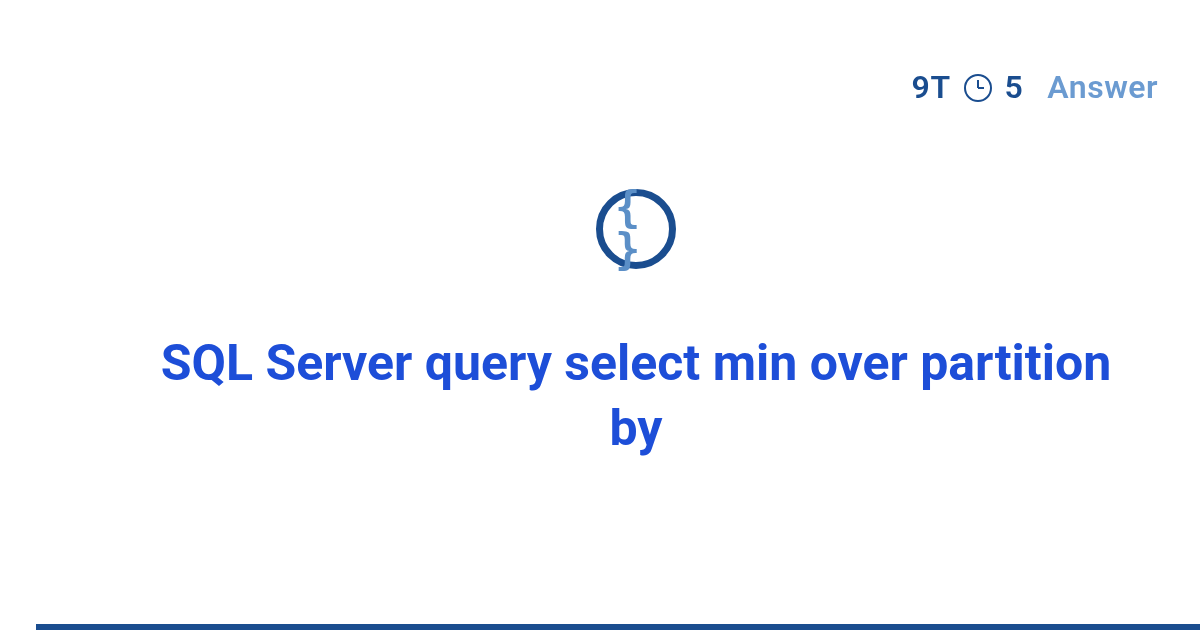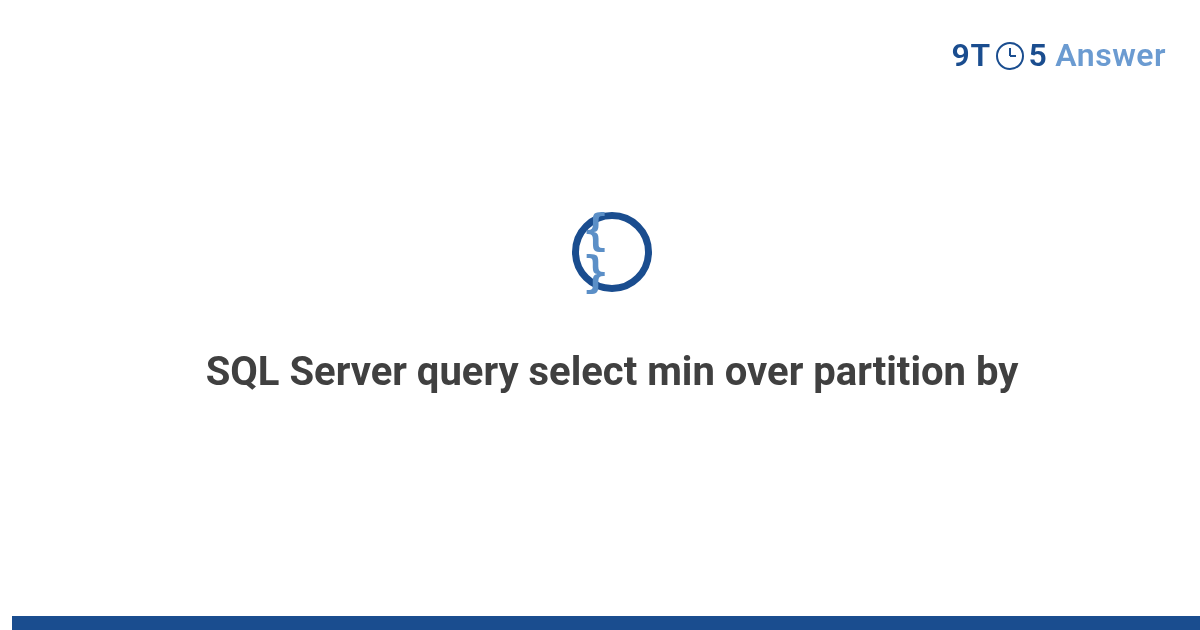--- a/index.html
+++ b/index.html
@@ -1,16 +1,16 @@
 <!DOCTYPE html>
 <html><head>
   <meta charset="utf-8">
   <style>
     * {
-      margin: 4px;
+      margin: 12px;
       padding: 0;
       box-sizing: border-box;
     }
     body {
       width: 1200px;
       height: 630px;
       font-family: -apple-system, BlinkMacSystemFont, "Segoe UI", Roboto, Helvetica, Arial, sans-serif;
       background: #ffffff;
       position: relative;
       overflow: hidden;
@@ -93,24 +93,24 @@
     }
     .braces {
       font-size: 42px;
       font-weight: 700;
       color: #5b8fc7;
       letter-spacing: -2px;
       font-family: Consolas, Monaco, monospace;
       line-height: 1;
     }
     .title {
-      font-size: 40px;
+      font-size: 50px;
       font-weight: 700;
-      color: #404040;
-      text-align: right;
+      color: #1d4ed8;
+      text-align: center;
       line-height: 1.3;
       max-width: 1000px;
     }
     .footer-bar {
       position: absolute;
       bottom: 0;
       left: 0;
       width: 100%;
       height: 18px;
       background: #1a4d8f;

